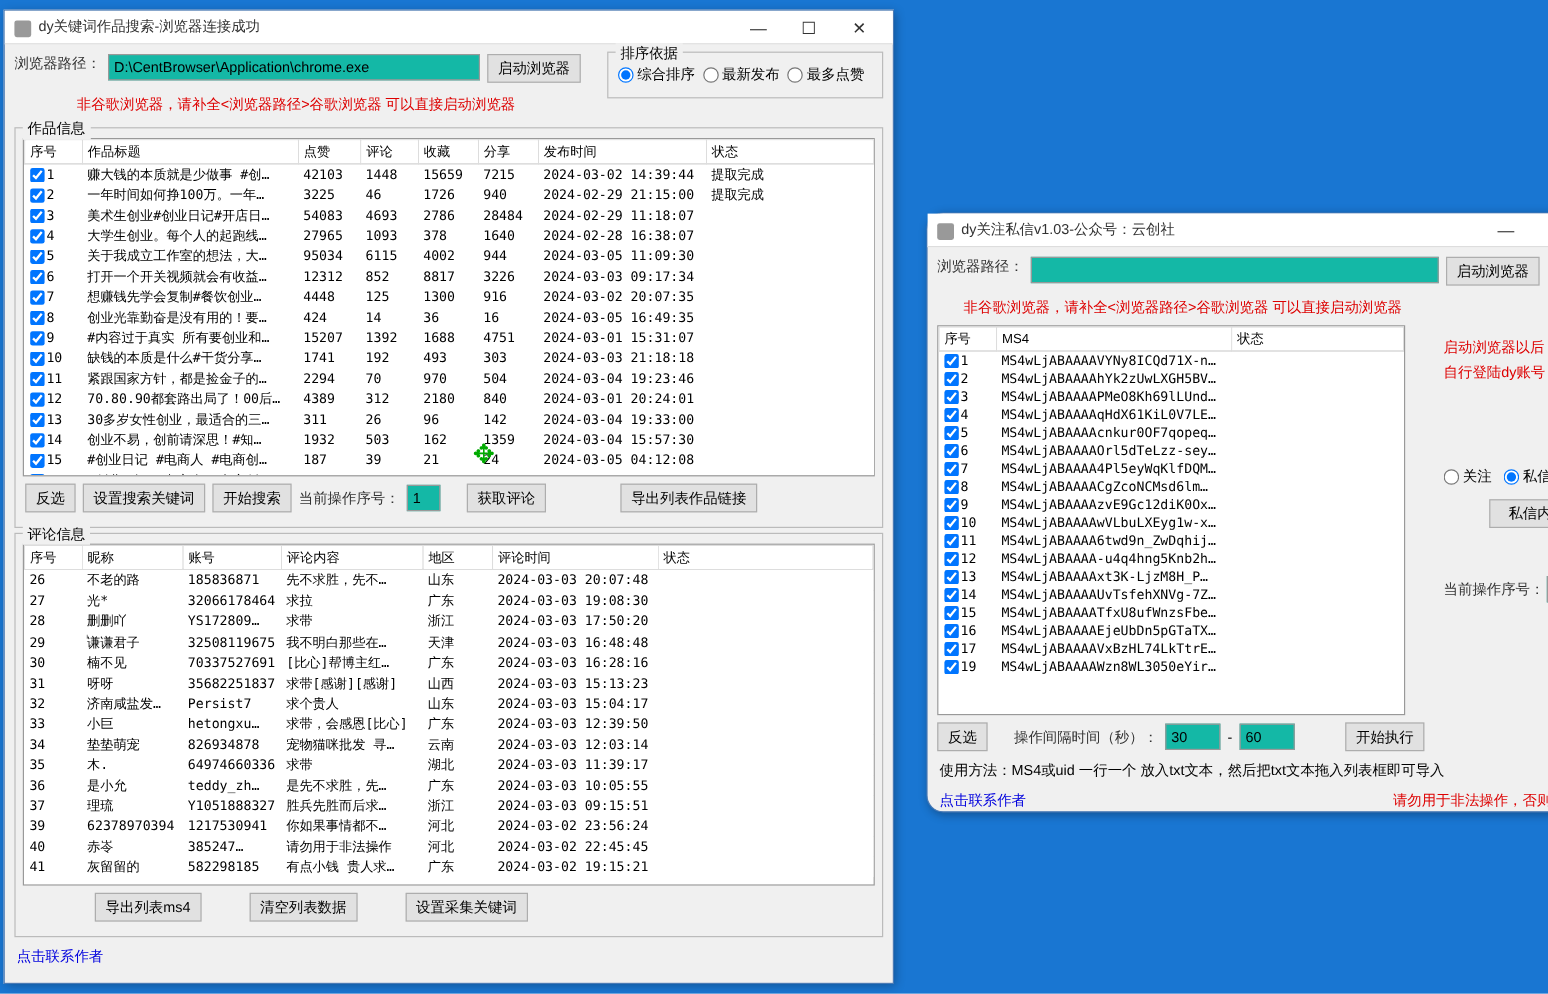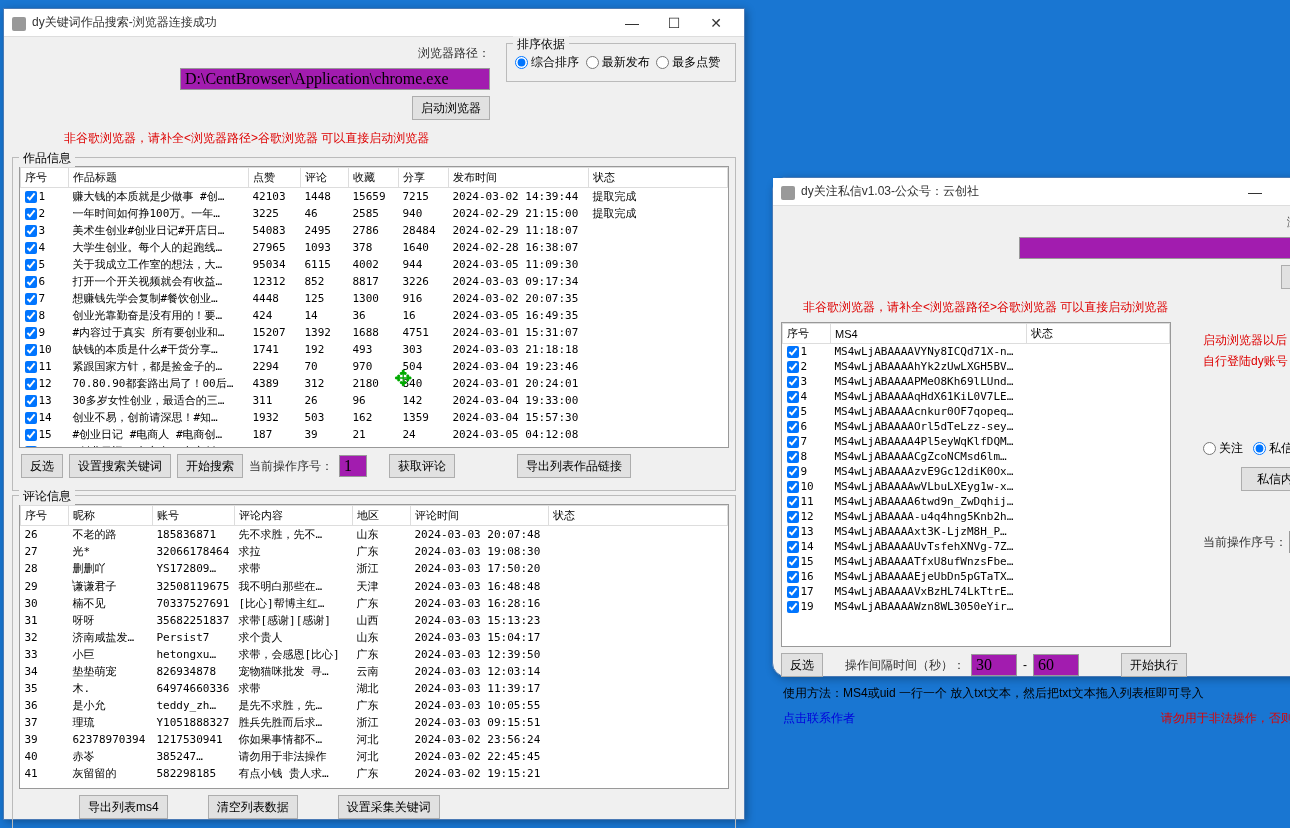--- a/index.html
+++ b/index.html
@@ -4,23 +4,23 @@
 <style>
 * { margin: 0; padding: 0; box-sizing: border-box; }
 body { font-family: "Microsoft YaHei", SimSun, sans-serif; font-size: 12px; background: #1976d2; width: 1290px; height: 828px; overflow: hidden; position: relative; }
 .window { position: absolute; background: #f0f0f0; border: 1px solid #4a7ab5; box-shadow: 2px 2px 8px rgba(0,0,0,0.3); }
 .titlebar { height: 28px; background: #fff; border-bottom: 1px solid #ddd; display: flex; align-items: center; padding: 0 8px; justify-content: space-between; }
 .titlebar-left { display: flex; align-items: flex-end; gap: 6px; }
 .titlebar-icon { width: 14px; height: 14px; background: #999; border-radius: 2px; }
 .titlebar-text { font-size: 12px; color: #333; }
 .titlebar-btns { display: flex; gap: 2px; }
 .titlebar-btn { width: 40px; height: 24px; text-align: center; line-height: 24px; font-size: 14px; color: #333; cursor: pointer; }
-.toolbar { padding: 8px; display: flex; align-items: flex-end; gap: 6px; flex-direction: column; }
+.toolbar { padding: 8px; display: flex; align-items: flex-start; gap: 6px; }
 .label { font-size: 12px; color: #333; }
-.input { border: 1px solid #999; padding: 2px 4px; font-size: 16px; height: 22px; background: #a21caf; font-family: Liberation Serif, serif; }
+.input { border: 1px solid #999; padding: 2px 4px; font-size: 12px; height: 22px; background: #14b8a6; font-family: Liberation Sans, sans-serif; }
 .btn { border: 1px solid #adadad; background: #e1e1e1; padding: 2px 8px; font-size: 12px; height: 24px; cursor: pointer; font-family: inherit; }
 .red-text { color: #d00; }
 .blue-text { color: #00d; cursor: pointer; }
 .groupbox { border: 1px solid #bbb; margin: 4px 8px; padding: 8px 6px 6px 6px; position: relative; }
 .groupbox-title { position: absolute; top: -8px; left: 6px; background: #f0f0f0; padding: 0 4px; font-size: 12px; }
 .table { width: 100%; border-collapse: collapse; font-size: 11px; }
 .table th { text-align: left; padding: 2px 4px; background: #fff; border: 1px solid #ddd; font-weight: normal; position: sticky; top: 0; }
 .table td { padding: 1px 4px; border: none; white-space: nowrap; overflow: hidden; text-overflow: ellipsis; max-width: 0; font-family: SimSun, monospace; }
 .table tbody tr { background: #fff; }
 .table-wrap { background: #fff; border: 1px solid #999; overflow-y: scroll; overflow-x: hidden; }
@@ -99,30 +99,30 @@
               <td>15659</td>
               <td>7215</td>
               <td>2024-03-02 14:39:44</td>
               <td>提取完成</td>
             </tr>
             <tr>
               <td><input type="checkbox" class="checkbox" checked="" style=""><span>2</span></td>
               <td>一年时间如何挣100万。一年…</td>
               <td>3225</td>
               <td>46</td>
-              <td>2585</td>
+              <td>1726</td>
               <td>940</td>
               <td>2024-02-29 21:15:00</td>
               <td>提取完成</td>
             </tr>
             <tr>
               <td><input type="checkbox" class="checkbox" checked="" style=""><span>3</span></td>
               <td>美术生创业#创业日记#开店日…</td>
               <td>54083</td>
-              <td>2495</td>
+              <td>4693</td>
               <td>2786</td>
               <td>28484</td>
               <td>2024-02-29 11:18:07</td>
               <td></td>
             </tr>
             <tr>
               <td><input type="checkbox" class="checkbox" checked="" style=""><span>4</span></td>
               <td>大学生创业。每个人的起跑线…</td>
               <td>27965</td>
               <td>1093</td>

